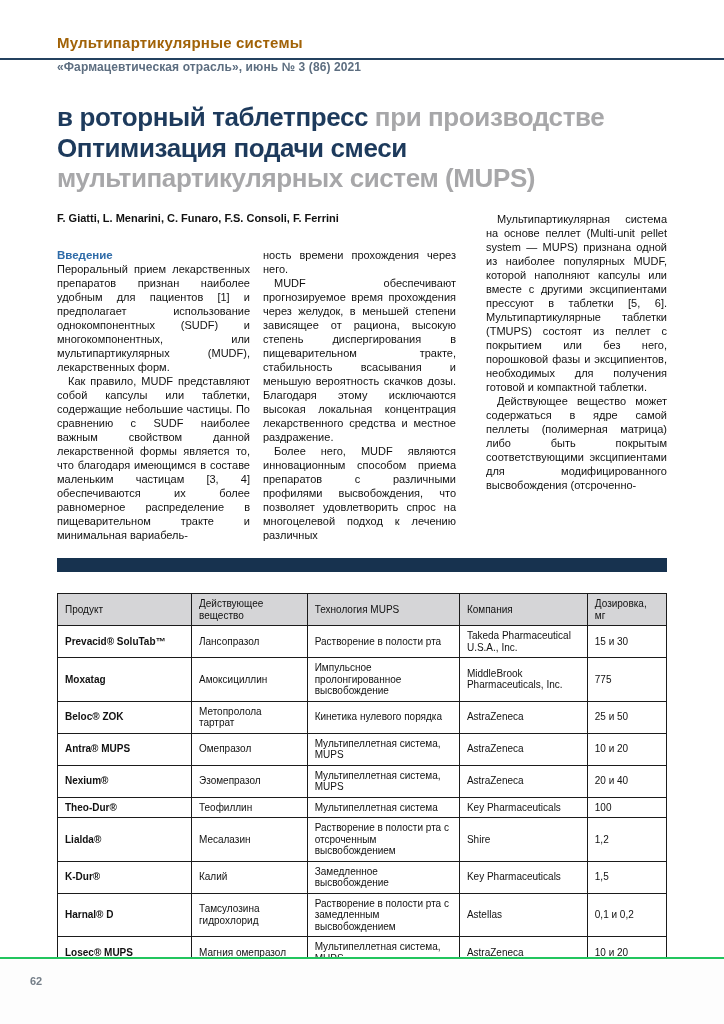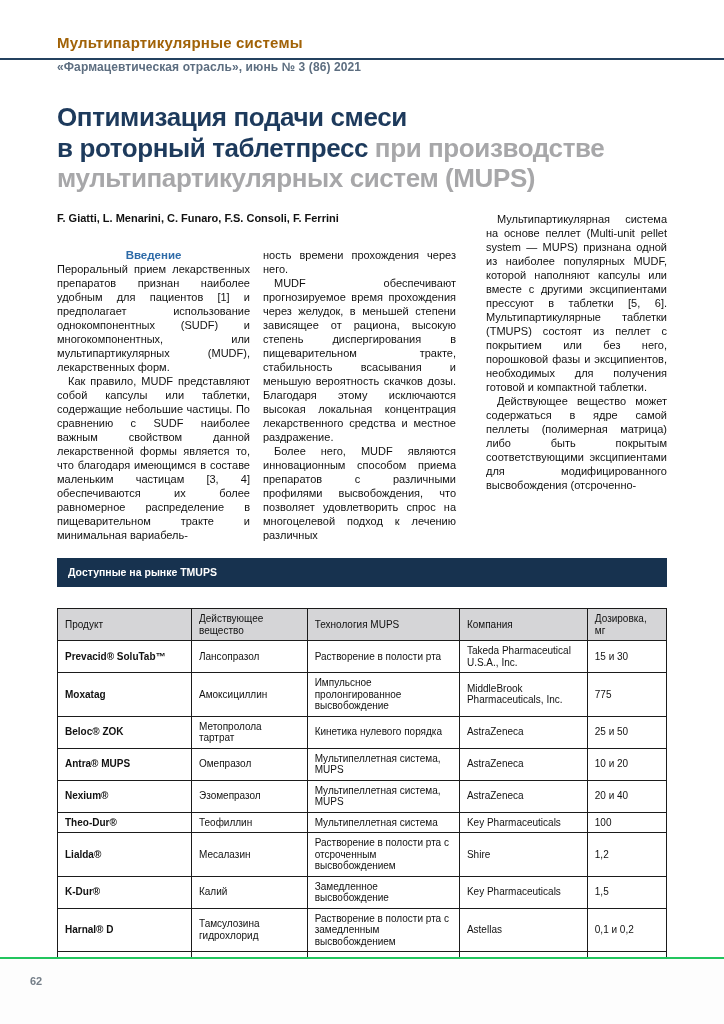--- a/index.html
+++ b/index.html
@@ -51,21 +51,21 @@
     width:193px;
     font-size:11px;line-height:14px;
     text-align:justify;
   }
   .col3{flex:1;}
   .col p{margin:0;}
   .col p.indent{text-indent:11px;}
   .intro-heading{
     font-size:11.5px;font-weight:bold;
     color:#2e6ba8;margin:0 0 2px 0;
-    text-align:center;
+    text-align:left;
   }
   
   .table-section{margin:16px 57px 0;}
   .table-title{
     background:#17324f;color:#fff;
     padding:7px 11px;
     font-size:10.5px;font-weight:bold;line-height:1.45;
   }
   table.data{
     width:100%;border-collapse:collapse;
@@ -97,22 +97,22 @@
 </head>
 <body>
 
 <div class="page">
 
   <div class="section-title">Мультипартикулярные системы</div>
   <div class="header-rule"></div>
   <div class="journal-line">«Фармацевтическая отрасль», июнь № 3 (86) 2021</div>
 
   <h1 class="article-title">
+    <div><span>в роторный таблетпресс</span><span class="gray"> при производстве</span></div>
     <div><span>Оптимизация подачи смеси</span></div>
-    <div><span>в роторный таблетпресс</span><span class="gray"> при производстве</span></div>
     <div><span class="gray">мультипартикулярных систем (MUPS)</span></div>
   </h1>
 
   <div class="content-row">
     <div class="left-block">
       <p class="authors">F. Giatti, L. Menarini, C. Funaro, F.S. Consoli, F. Ferrini</p>
       <div class="two-cols">
         <div class="col">
           <p class="intro-heading">Введение</p>
           <p>Пероральный прием лекарственных препаратов признан наиболее удобным для пациентов [1] и предполагает использование однокомпонентных (SUDF) и многокомпонентных, или мультипартикулярных (MUDF), лекарственных форм.</p>
@@ -126,21 +126,20 @@
       </div>
     </div>
     <div class="col col3">
       <p class="indent">Мультипартикулярная система на основе пеллет (Multi-unit pellet system — MUPS) признана одной из наиболее популярных MUDF, которой наполняют капсулы или вместе с другими эксципиентами прессуют в таблетки [5, 6]. Мультипартикулярные таблетки (TMUPS) состоят из пеллет с покрытием или без него, порошковой фазы и эксципиентов, необходимых для получения готовой и компактной таблетки.</p>
       <p class="indent">Действующее вещество может содержаться в ядре самой пеллеты (полимерная матрица) либо быть покрытым соответствующими эксципиентами для модифицированного высвобождения (отсроченно-</p>
     </div>
   </div>
 
   <div class="table-section">
     <div class="table-title">
-      <div>Доступные на рынке TMUPS</div>
     </div>
     <table class="data">
       <colgroup>
         <col style="width:22%">
           <col style="width:19%">
           <col style="width:25%">
           <col style="width:21%">
           <col style="width:13%">
       </colgroup>
       <thead>

